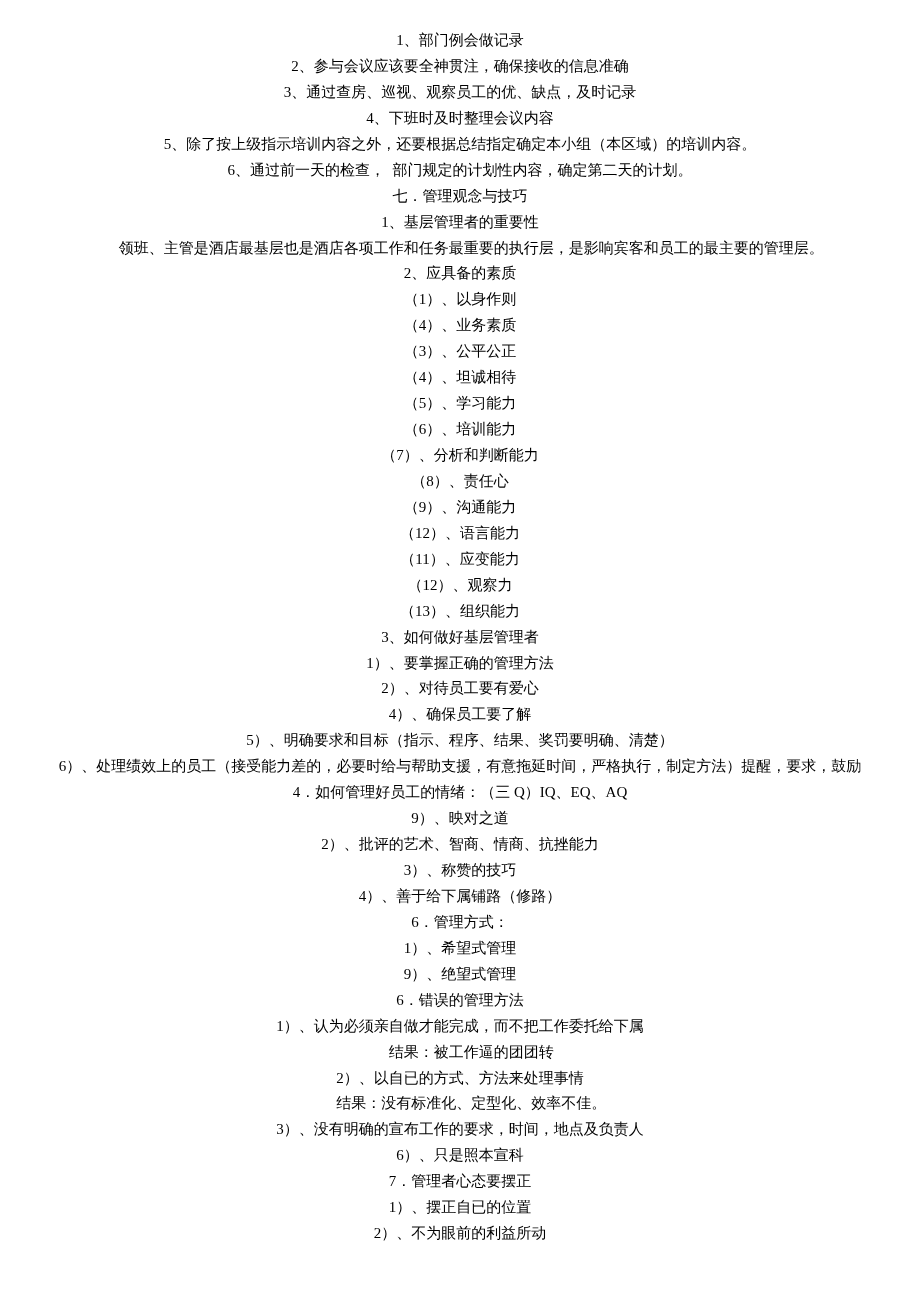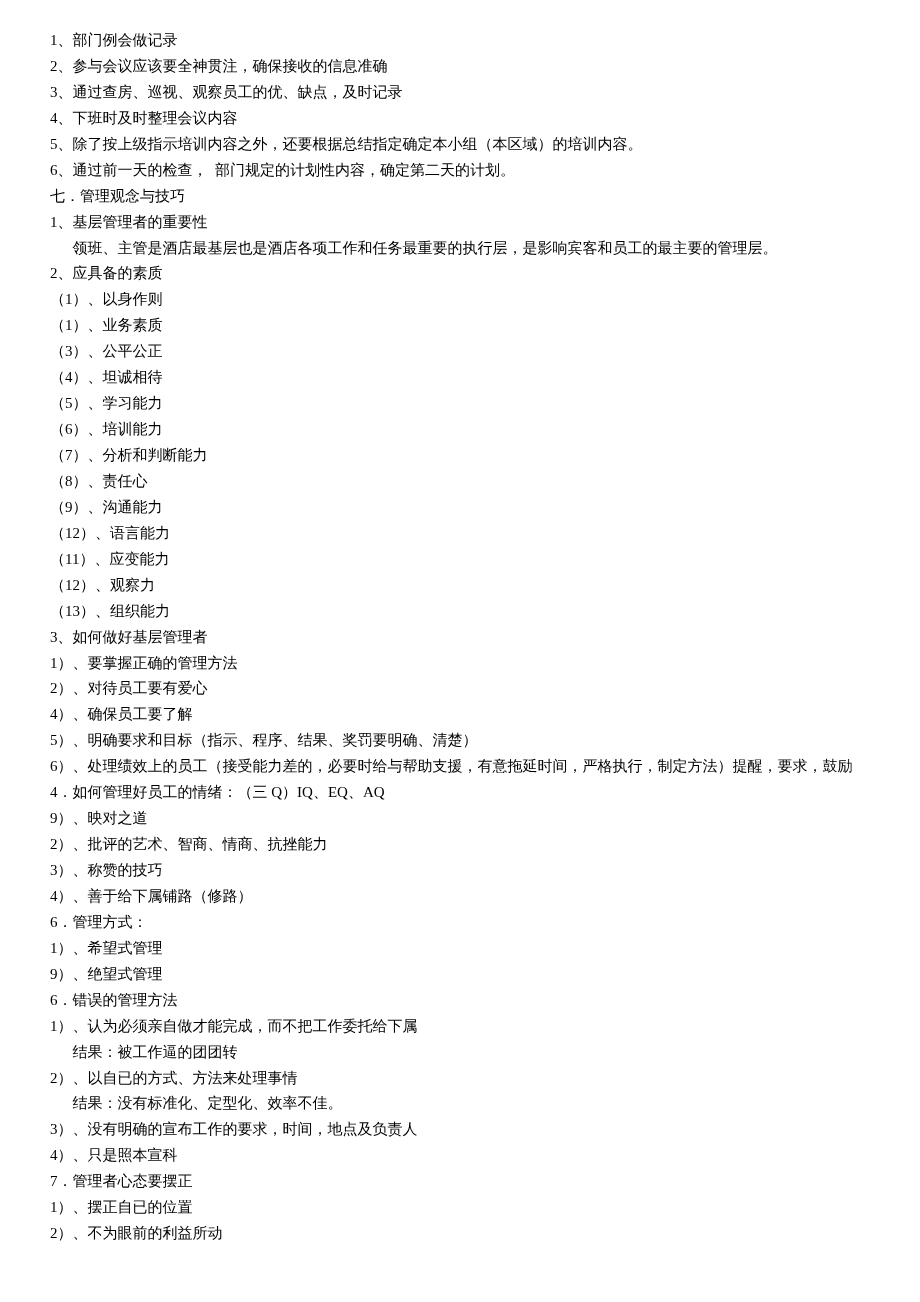--- a/index.html
+++ b/index.html
@@ -11,41 +11,42 @@
       font-family: "SimSun", "宋体", serif;
       font-size: 15px;
       line-height: 1.73;
       color: #000;
       background: #fff;
       padding: 28px 50px;
       width: 920px;
     }
     .line {
       white-space: pre-wrap;
+      text-align: center;
     }
     .indent-1 {
       padding-left: 1.5em;
     }
   </style>
 </head>
 <body>
 
 <div id="content">
     <div class="line">1、部门例会做记录</div>
     <div class="line">2、参与会议应该要全神贯注，确保接收的信息准确</div>
     <div class="line">3、通过查房、巡视、观察员工的优、缺点，及时记录</div>
     <div class="line">4、下班时及时整理会议内容</div>
     <div class="line">5、除了按上级指示培训内容之外，还要根据总结指定确定本小组（本区域）的培训内容。</div>
     <div class="line">6、通过前一天的检查，  部门规定的计划性内容，确定第二天的计划。</div>
     <div class="line">七．管理观念与技巧</div>
     <div class="line">1、基层管理者的重要性</div>
     <div class="line indent-1">领班、主管是酒店最基层也是酒店各项工作和任务最重要的执行层，是影响宾客和员工的最主要的管理层。</div>
     <div class="line">2、应具备的素质</div>
     <div class="line">（1）、以身作则</div>
-    <div class="line">（1）、业务素质</div>
+    <div class="line">（4）、业务素质</div>
     <div class="line">（3）、公平公正</div>
     <div class="line">（4）、坦诚相待</div>
     <div class="line">（5）、学习能力</div>
     <div class="line">（6）、培训能力</div>
     <div class="line">（7）、分析和判断能力</div>
     <div class="line">（8）、责任心</div>
     <div class="line">（9）、沟通能力</div>
     <div class="line">（12）、语言能力</div>
     <div class="line">（11）、应变能力</div>
     <div class="line">（12）、观察力</div>
@@ -63,17 +64,17 @@
     <div class="line">4）、善于给下属铺路（修路）</div>
     <div class="line">6．管理方式：</div>
     <div class="line">1）、希望式管理</div>
     <div class="line">9）、绝望式管理</div>
     <div class="line">6．错误的管理方法</div>
     <div class="line">1）、认为必须亲自做才能完成，而不把工作委托给下属</div>
     <div class="line indent-1">结果：被工作逼的团团转</div>
     <div class="line">2）、以自已的方式、方法来处理事情</div>
     <div class="line indent-1">结果：没有标准化、定型化、效率不佳。</div>
     <div class="line">3）、没有明确的宣布工作的要求，时间，地点及负责人</div>
-    <div class="line">4）、只是照本宣科</div>
+    <div class="line">6）、只是照本宣科</div>
     <div class="line">7．管理者心态要摆正</div>
     <div class="line">1）、摆正自已的位置</div>
     <div class="line">2）、不为眼前的利益所动</div>
   </div>
 
 </body></html>

